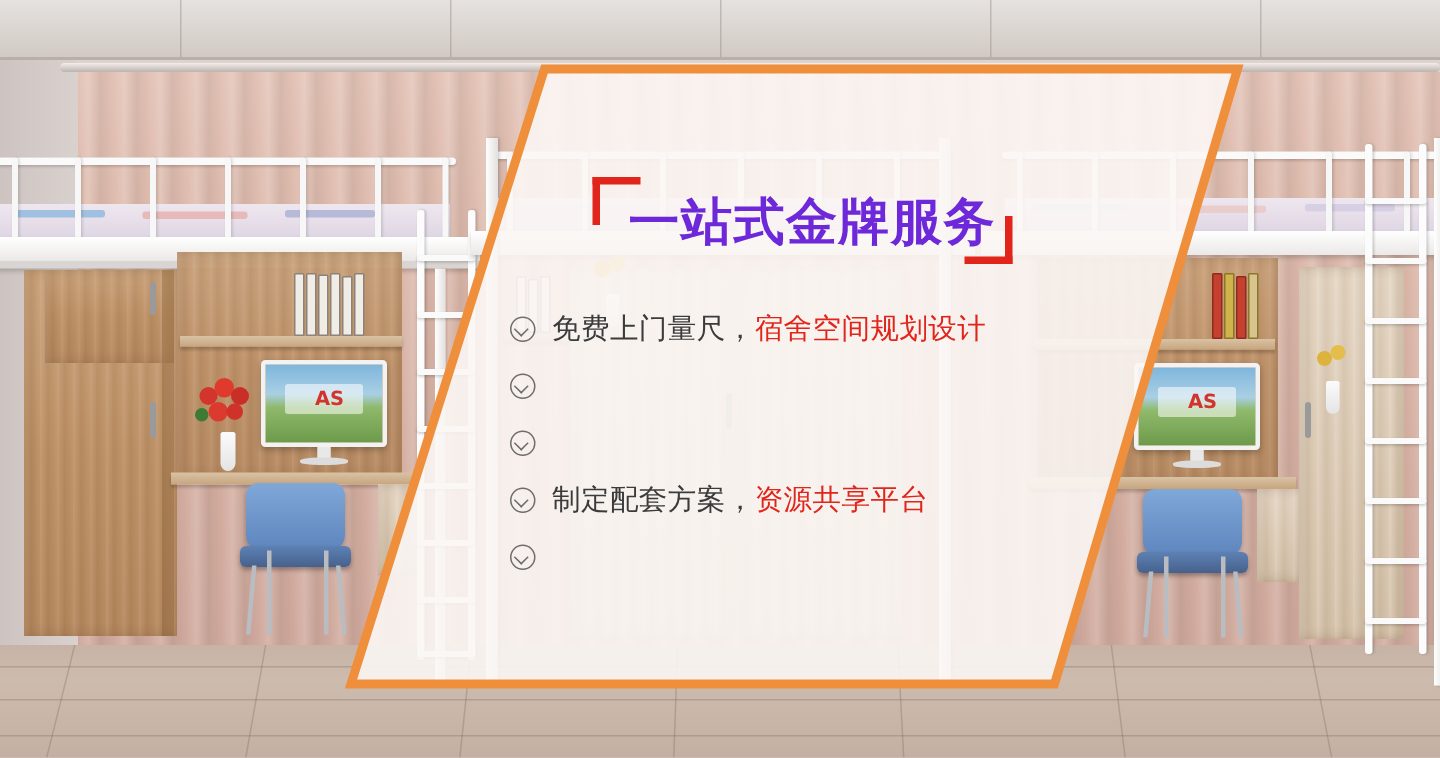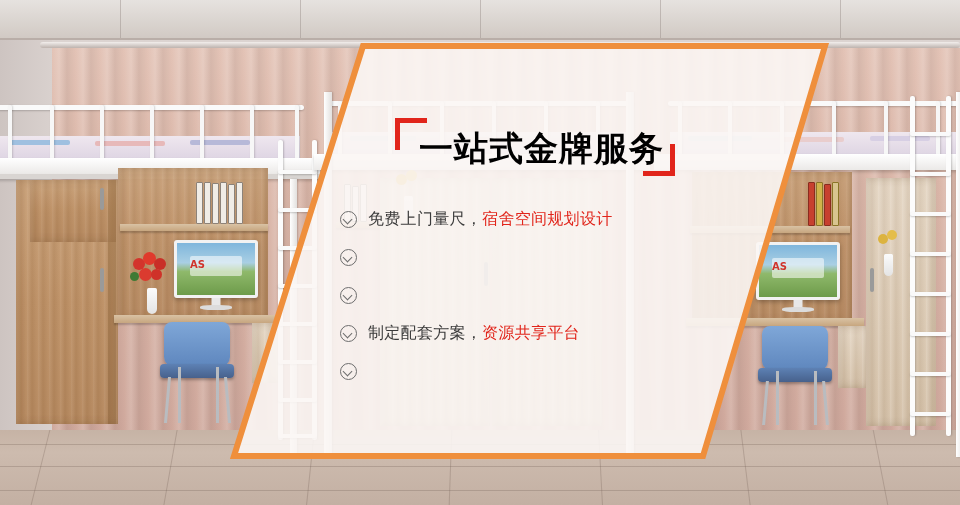--- a/index.html
+++ b/index.html
@@ -76,21 +76,21 @@
   .books{position:absolute;display:flex;gap:1px;align-items:flex-end;}
   .books i{display:block;width:5px;background:#f0ece6;border:1px solid #8c8279;border-radius:1px;}
 
   
   .monitor{position:absolute;}
   .monitor .screen{position:absolute;inset:0;border:3px solid #f2f2f2;border-radius:3px;
     background:linear-gradient(180deg,#7fb6dc 0%,#a9cfe4 38%,#8fb96b 55%,#6d9b4a 100%);
     box-shadow:0 2px 4px rgba(0,0,0,.25);}
   .monitor .logo{position:absolute;left:50%;top:45%;transform:translate(-50%,-50%);
     width:52px;height:20px;background:rgba(255,255,255,.55);border-radius:2px;}
-  .monitor .logo b{position:absolute;left:0;top:3px;font-size:10px;color:#d0342c;
+  .monitor .logo b{position:absolute;left:20px;top:3px;font-size:13px;color:#d0342c;
     font-weight:700;font-family:"DejaVu Sans",sans-serif;text-align:center;}
   .monitor .stand{position:absolute;left:50%;transform:translateX(-50%);
     background:#e8e8e8;}
   .monitor .base{position:absolute;left:50%;transform:translateX(-50%);
     background:#dcdcdc;border-radius:40%;}
 
   
   .chair .back{position:absolute;background:linear-gradient(180deg,#7fa7d8,#5e86bd);
     border-radius:8px 8px 10px 10px;box-shadow:0 2px 3px rgba(0,0,0,.25);}
   .chair .seat{position:absolute;background:linear-gradient(180deg,#5d81b4,#47618c);
@@ -108,39 +108,39 @@
     box-shadow:1px 0 2px rgba(0,0,0,.2);}
   .ladder .rung{position:absolute;height:4px;background:#fafafa;border-radius:2px;
     box-shadow:0 1px 2px rgba(0,0,0,.2);}
 
   
   .overlay-svg{position:absolute;left:0;top:0;width:960px;height:505px;}
 
   
   .title-wrap{position:absolute;left:395px;top:118px;width:280px;height:62px;}
   .title{position:absolute;left:24px;top:6px;font-size:34px;font-weight:700;
-    color:#000000;letter-spacing:1px;line-height:48px;white-space:nowrap;
+    color:#6d28d9;letter-spacing:1px;line-height:48px;white-space:nowrap;
     font-family:"DejaVu Sans","Liberation Sans",sans-serif;}
   .brk{position:absolute;}
   .brk i{position:absolute;background:#e1251b;}
   .brk-tl{left:0;top:0;width:32px;height:32px;}
   .brk-tl i:nth-child(1){left:0;top:0;width:32px;height:5px;}
   .brk-tl i:nth-child(2){left:0;top:0;width:5px;height:32px;}
   .brk-br{left:248px;top:26px;width:32px;height:32px;}
   .brk-br i:nth-child(1){left:0;top:27px;width:32px;height:5px;}
   .brk-br i:nth-child(2){left:27px;top:0;width:5px;height:32px;}
 
   .list{position:absolute;left:340px;top:200px;width:420px;}
   .li{display:flex;align-items:center;height:38px;margin-bottom:0px;}
   .li .bullet{flex:0 0 auto;width:15px;height:15px;border-radius:50%;
     border:1.3px solid #6d6d6d;position:relative;margin-right:11px;}
   .li .bullet::after{content:"";position:absolute;left:3.2px;top:4px;
     width:6px;height:6px;border-right:1.3px solid #6d6d6d;border-bottom:1.3px solid #6d6d6d;
     transform:rotate(45deg);}
-  .li .txt{font-size:16px;color:#3b3b3b;white-space:nowrap;letter-spacing:.3px;
+  .li .txt{font-size:19px;color:#3b3b3b;white-space:nowrap;letter-spacing:.3px;
     font-family:"DejaVu Sans","Liberation Sans",sans-serif;}
   .li .txt .hl{color:#e1251b;}
 </style>
 </head>
 <body>
 
 <div id="stage">
 
   <div class="photo">
 

